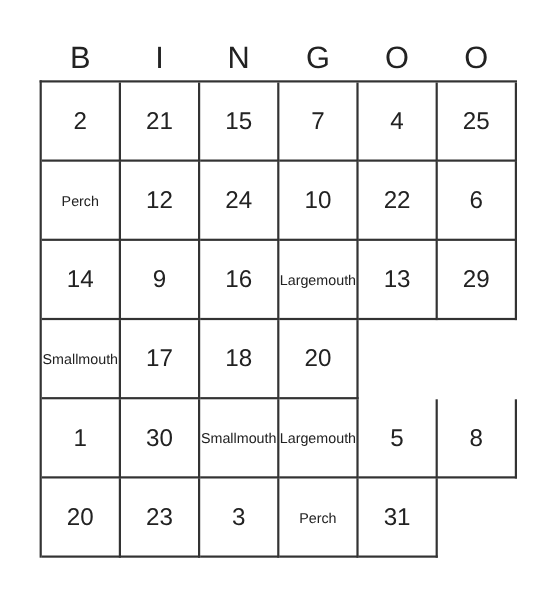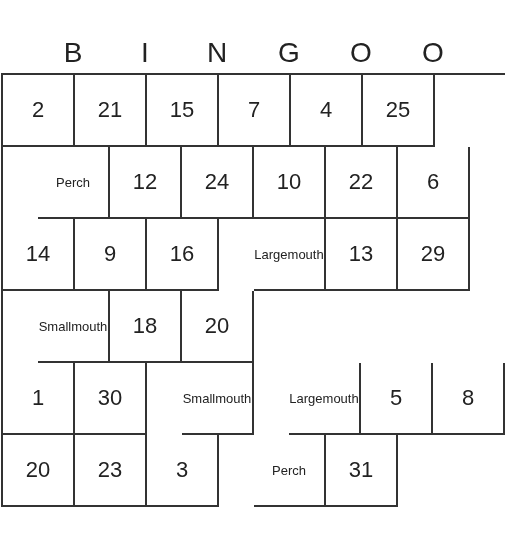--- a/index.html
+++ b/index.html
@@ -44,21 +44,20 @@
       display: flex;
       align-items: center;
       justify-content: center;
       font-size: 22px;
       color: #222;
       text-align: center;
       padding: 2px;
     }
     .bingo-cell.small-text {
       font-size: 13px;
-      margin-left: 35px;
     }
   </style>
 </head>
 <body>
 
 <div class="bingo-container">
   <div class="bingo-header">
   <div class="header-cell">B</div>
       <div class="header-cell">I</div>
       <div class="header-cell">N</div>
@@ -86,20 +85,21 @@
       <div class="bingo-row">
         <div class="bingo-cell">14</div>
         <div class="bingo-cell">9</div>
         <div class="bingo-cell">16</div>
         <div class="bingo-cell small-text">Largemouth</div>
         <div class="bingo-cell">13</div>
         <div class="bingo-cell">29</div>
       </div>
       <div class="bingo-row">
         <div class="bingo-cell small-text">Smallmouth</div>
+        <div class="bingo-cell">17</div>
         <div class="bingo-cell">18</div>
         <div class="bingo-cell">20</div>
       </div>
       <div class="bingo-row">
         <div class="bingo-cell">1</div>
         <div class="bingo-cell">30</div>
         <div class="bingo-cell small-text">Smallmouth</div>
         <div class="bingo-cell small-text">Largemouth</div>
         <div class="bingo-cell">5</div>
         <div class="bingo-cell">8</div>

